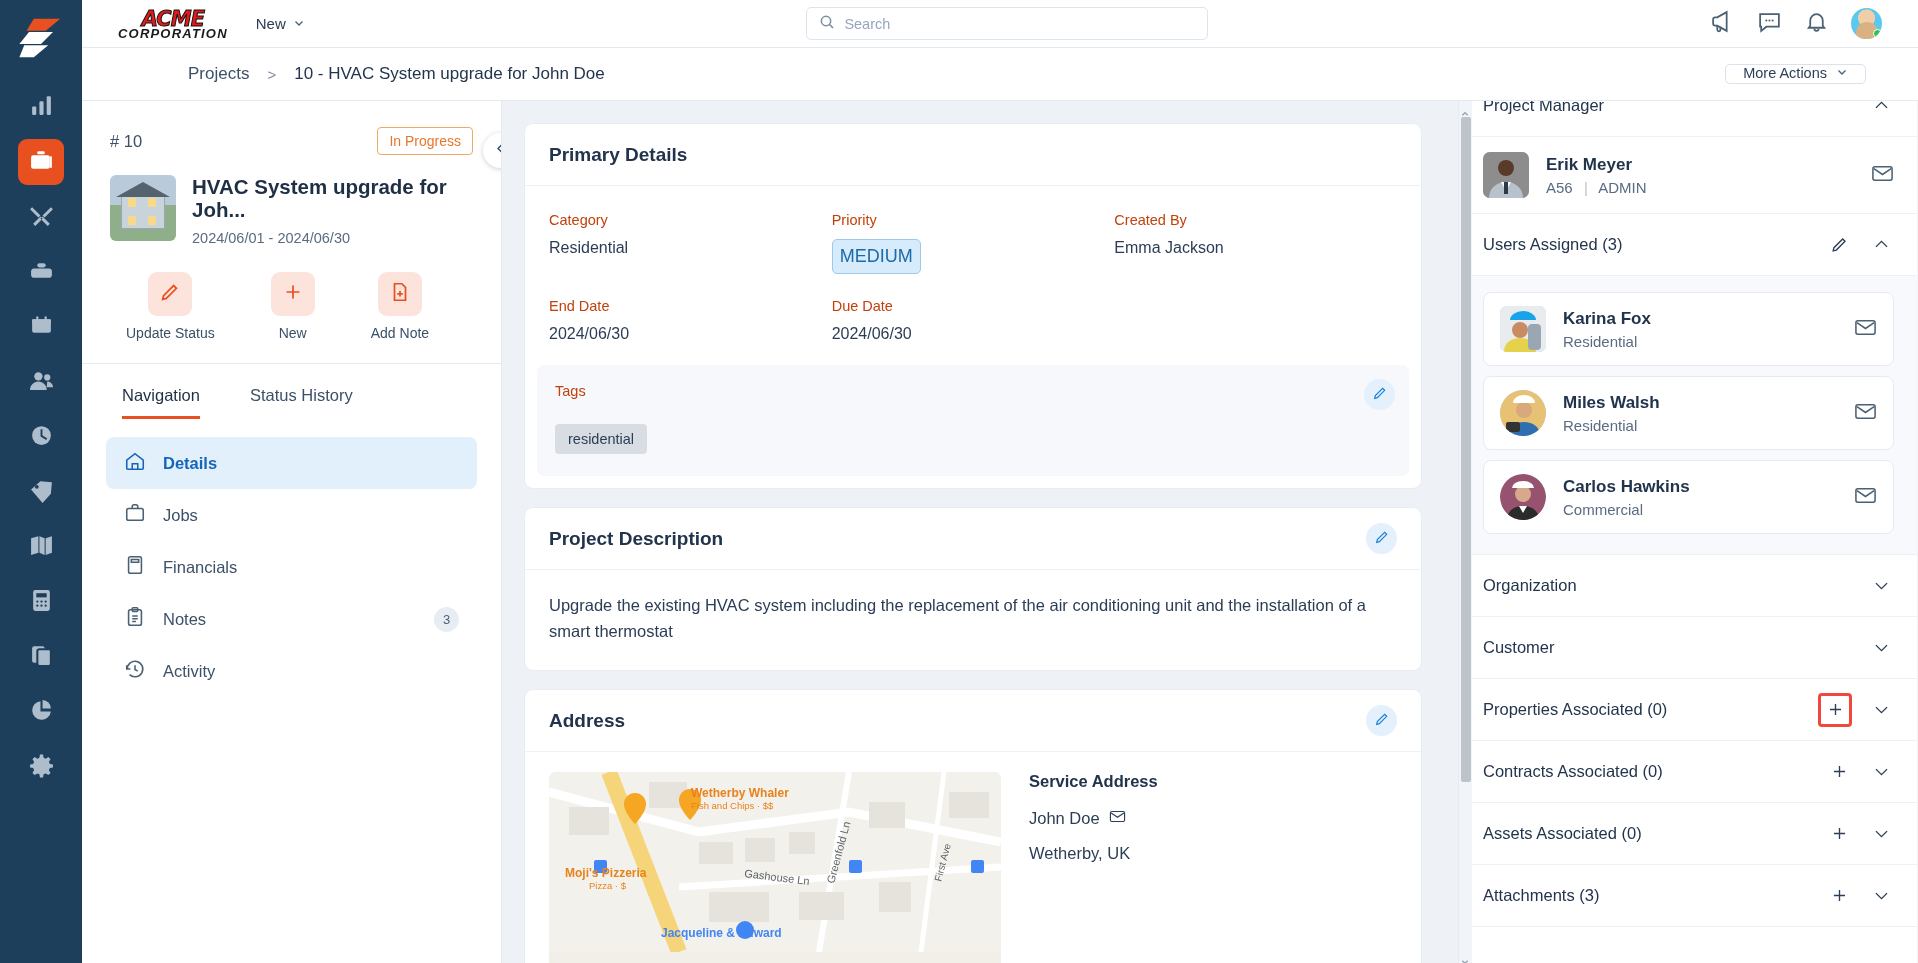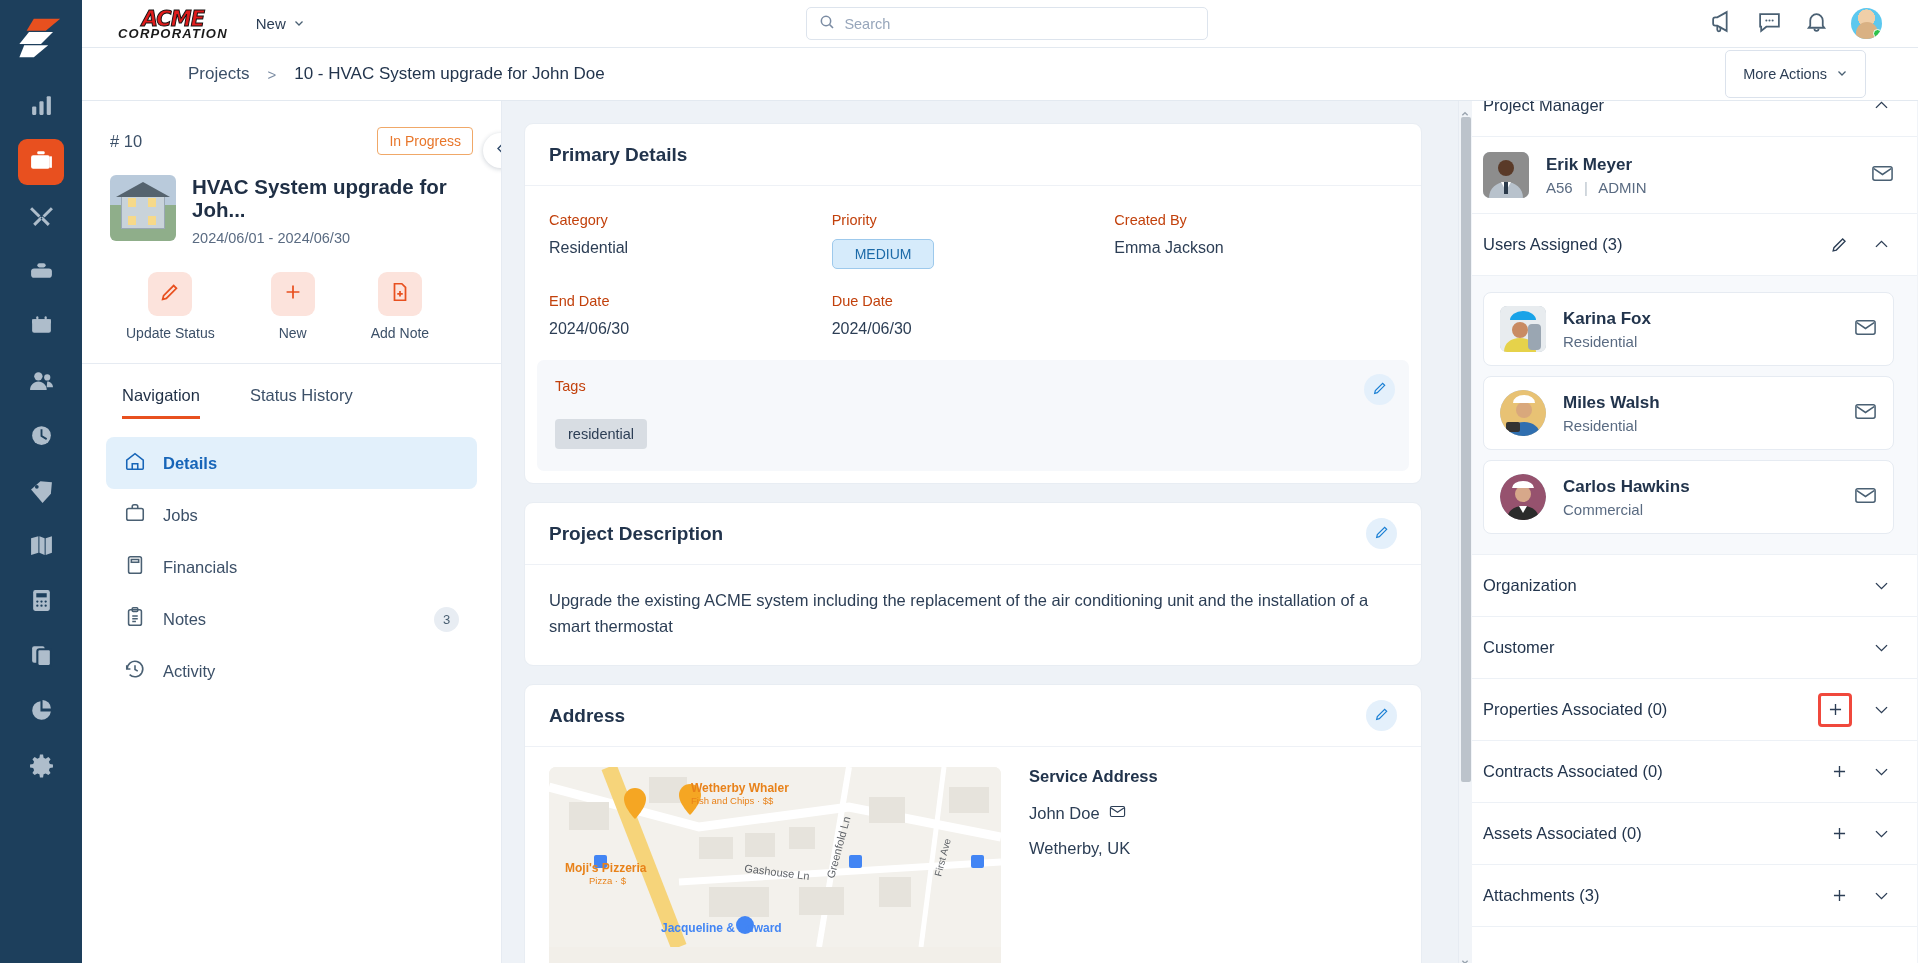--- a/index.html
+++ b/index.html
@@ -77,22 +77,22 @@
   .crumbbar {
     height: 53px; min-height:53px; background: #fff;
     display:flex; align-items:center; justify-content: space-between;
     padding: 0 52px 0 106px; border-bottom: 1px solid #e3e9f0;
   }
   .crumbs { display:flex; align-items:center; gap: 18px; }
   .crumb-root { font-size: 17px; color:#3c5068; cursor:pointer;}
   .crumb-sep { color:#7b8ca3; font-size: 15px; }
   .crumb-cur { font-size: 17px; color:#23354d; }
   .moreactions {
-    border: 1px solid #dbe2ec; border-radius: 5px; height: 48px;
-    display:flex; align-items:center; gap:9px; padding: 0 17px;
+    border: 1px solid #dbe2ec; border-radius: 5px; height: 20px;
+    display:flex; gap:9px; padding: 0 17px;
     font-size: 14.5px; color:#2c3e55; cursor:pointer; background:#fff;
   }
 
   
   .bodyrow { flex:1; display:flex; min-height:0; }
 
   
   .leftpanel {
     width: 420px; min-width:420px; background:#fff; position: relative;
     border-right: 1px solid #e6ebf2; overflow:hidden;
@@ -173,21 +173,21 @@
   .edit-pill {
     width:31px;height:31px;border-radius:50%;background:#e4f0fb;
     display:flex;align-items:center;justify-content:center;cursor:pointer;
   }
   .edit-pill svg { width:16px;height:16px;stroke:#1a7fd4;fill:none;stroke-width:1.8;}
   .grid3 { display:grid; grid-template-columns: 1fr 1fr 1fr; padding: 26px 24px 4px 24px; row-gap: 24px;}
   .fld-label { font-size:14.5px; color:#c2410c; margin-bottom: 11px;}
   .fld-value { font-size: 16px; color:#2c3e55; }
   .chip-medium {
     display:inline-block; background:#d6ebfb; border:1px solid #9dc9ec; color:#1c6aa8;
-    border-radius:5px; font-size:14px; padding: 6px 22px;
+    border-radius:5px; font-size:18px; padding: 6px 7px;
   }
   .tags-block { background:#f6f8fb; margin: 18px 12px 12px 12px; border-radius:7px; padding: 18px 18px 22px 18px; position:relative;}
   .tag-chip { display:inline-block; background:#d8dde3; color:#2c3e55; font-size:14.5px; border-radius:4px; padding: 7px 13px; margin-top: 14px;}
   .tags-block .edit-pill { position:absolute; right: 14px; top: 14px;}
   .desc-body { padding: 22px 24px 26px 24px; font-size:16.5px; color:#2c3e55; line-height: 26px;}
   .addr-body { display:flex; gap: 28px; padding: 20px 24px 24px 24px;}
   .map {
     width: 452px; height: 216px; border-radius:7px; overflow:hidden; position:relative;
     background:#f2efe9;
   }
@@ -586,21 +586,21 @@
 
       <div class="card">
         <div class="card-head">
           <div class="card-title">Project Description</div>
           <div class="edit-pill">
             <span><svg viewBox="0 0 24 24">
                   <path d="M4 20l4-1 11-11-3-3L5 16z"></path>
                 </svg></span>
           </div>
         </div>
-        <div class="desc-body">Upgrade the existing ACME system including the replacement of the air conditioning unit and the installation of a smart thermostat</div>
+        <div class="desc-body">Upgrade the existing HVAC system including the replacement of the air conditioning unit and the installation of a smart thermostat</div>
       </div>
 
       <div class="card">
         <div class="card-head">
           <div class="card-title">Address</div>
           <div class="edit-pill">
             <span><svg viewBox="0 0 24 24">
                   <path d="M4 20l4-1 11-11-3-3L5 16z"></path>
                 </svg></span>
           </div>

